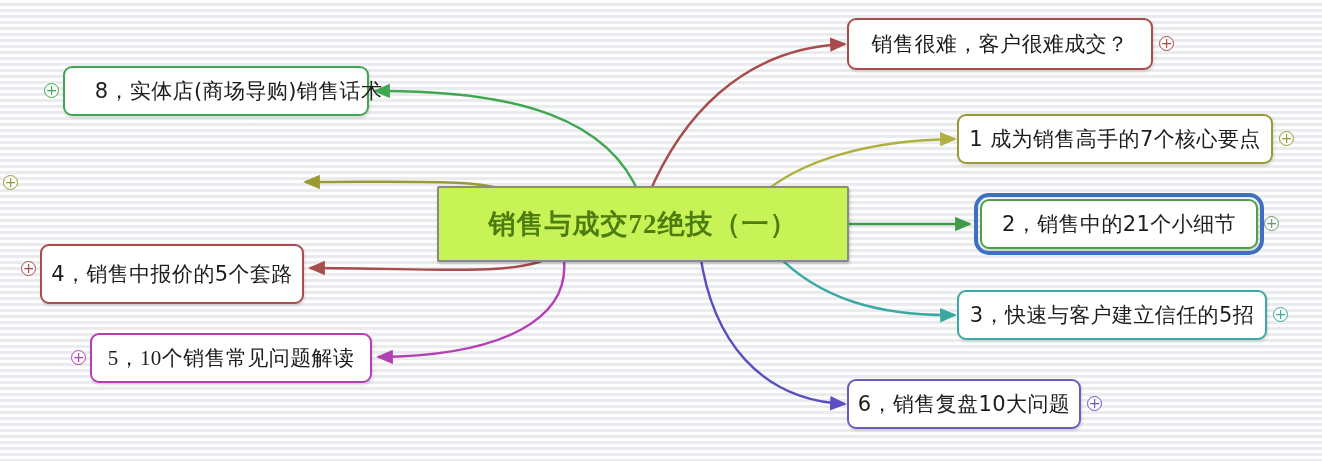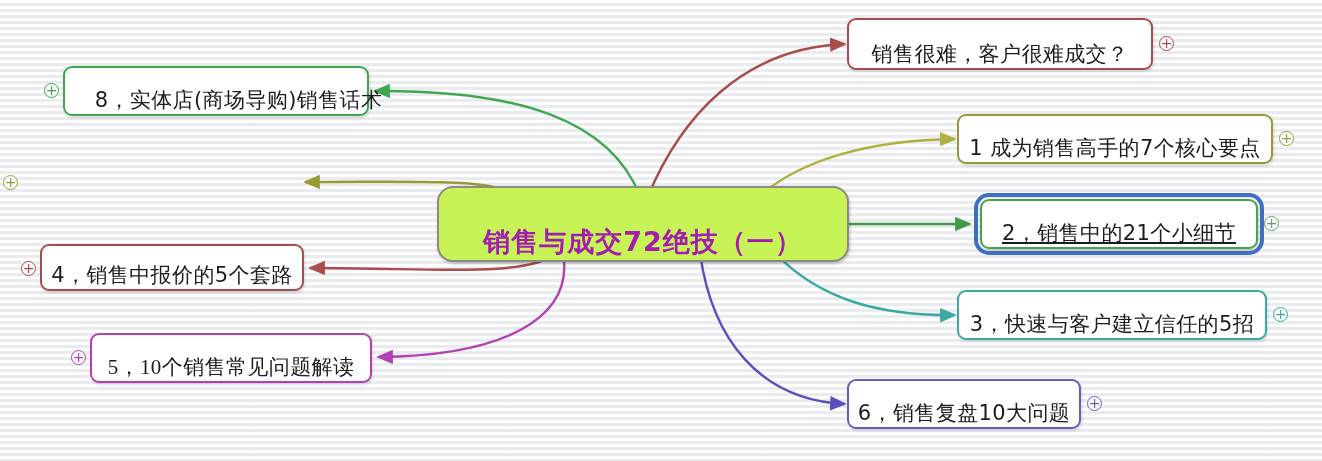--- a/index.html
+++ b/index.html
@@ -31,39 +31,40 @@
     width: 1322px;
     height: 461px;
     pointer-events: none;
   }
   .node {
     position: absolute;
     box-sizing: border-box;
     background: #ffffff;
     border-radius: 9px;
     display: flex;
-    align-items: flex-end;
+    align-items: center;
     justify-content: center;
     white-space: nowrap;
     color: #1c1c1c;
     letter-spacing: 0.4px;
   }
   .node-label {
     display: block;
     padding: 0 14px;
   }
   .central {
     background: #c8f356;
     border: 2px solid #8a8a86;
-    border-radius: 16px;
+    border-radius: 2px;
     box-shadow: 1px 2px 3px rgba(0,0,0,0.22);
     font-size: 27px;
     font-weight: bold;
-    color: #a21caf;
+    color: #4d7c0f;
     letter-spacing: 1px;
+    font-family: Liberation Serif, serif;
   }
   .child {
     border-width: 2px;
     border-style: solid;
     font-size: 21px;
     box-shadow: 1px 2px 3px rgba(0,0,0,0.13);
   }
   .selected {
     outline: 4px solid #3f6fc0;
     outline-offset: 2px;
@@ -159,21 +160,21 @@
     <span class="plus">+</span>
   </div>
 
   <div class="node child" style="left:957px; top:114px; width:316px; height:50px; border-color:#9a9a35;">
     <span class="node-label">1 成为销售高手的7个核心要点</span>
   </div>
   <div class="expander" style="left:1279px; top:131px; border-color:#9a9a35; color:#9a9a35;">
     <span class="plus">+</span>
   </div>
 
-  <div class="node child selected" style="left:980px; top:199px; width:278px; height:50px; border-color:#4aa24a;text-decoration:underline;">
+  <div class="node child selected" style="left:980px; top:199px; width:278px; height:50px; border-color:#4aa24a;">
     <span class="node-label">2，销售中的21个小细节</span>
   </div>
   <div class="expander" style="left:1264px; top:216px; border-color:#6a9a6a; color:#6a9a6a;">
     <span class="plus">+</span>
   </div>
 
   <div class="node child" style="left:957px; top:290px; width:310px; height:50px; border-color:#3aa9a2;">
     <span class="node-label">3，快速与客户建立信任的5招</span>
   </div>
   <div class="expander" style="left:1273px; top:307px; border-color:#3aa9a2; color:#3aa9a2;">
@@ -191,21 +192,21 @@
     <span class="node-label">8，实体店(商场导购)销售话术</span>
   </div>
   <div class="expander" style="left:44px; top:83px; border-color:#3fa84f; color:#3fa84f;">
     <span class="plus">+</span>
   </div>
 
   <div class="expander" style="left:3px; top:175px; border-color:#9a9a35; color:#9a9a35;">
     <span class="plus">+</span>
   </div>
 
-  <div class="node child" style="left:40px; top:244px; width:264px; height:47px; border-color:#a84c4c;">
+  <div class="node child" style="left:40px; top:244px; width:264px; height:60px; border-color:#a84c4c;">
     <span class="node-label">4，销售中报价的5个套路</span>
   </div>
   <div class="expander" style="left:21px; top:261px; border-color:#a84c4c; color:#a84c4c;">
     <span class="plus">+</span>
   </div>
 
   <div class="node child" style="left:90px; top:333px; width:282px; height:50px; border-color:#b43fb4;font-family:Liberation Serif, serif;">
     <span class="node-label">5，10个销售常见问题解读</span>
   </div>
   <div class="expander" style="left:71px; top:350px; border-color:#b43fb4; color:#b43fb4;">

